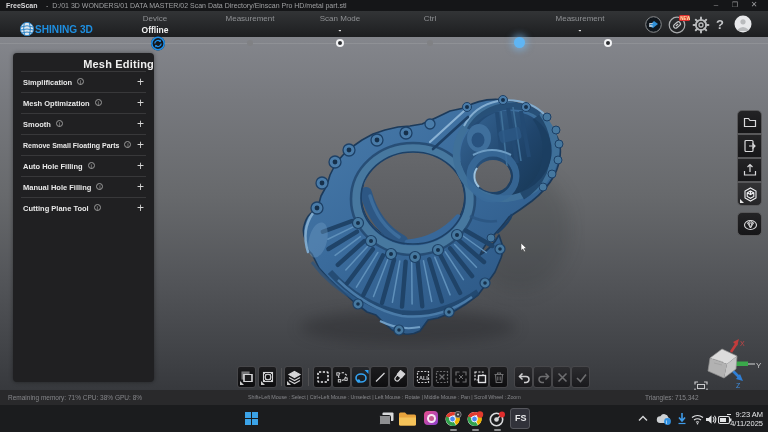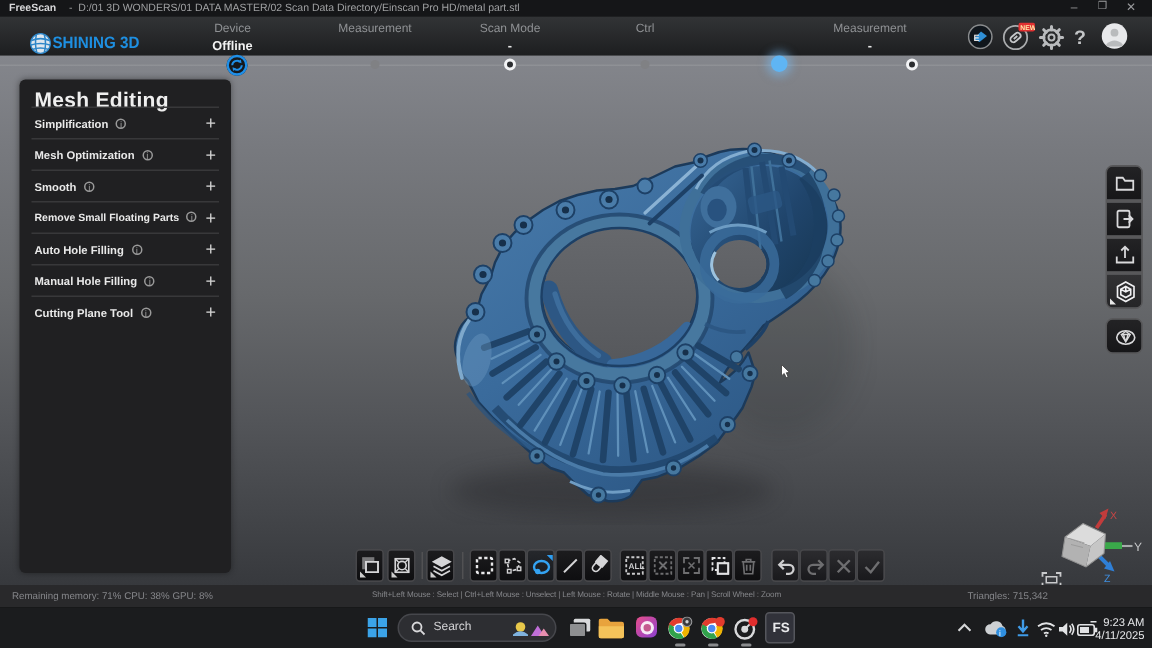--- a/index.html
+++ b/index.html
@@ -23,21 +23,21 @@
 
   
   #viewport { position:absolute; left:0; top:37px; width:768px; height:353px;
     background:linear-gradient(180deg,#84868c 0%, #77797e 18%, #67696c 45%, #525458 70%, #424448 88%, #37393d 100%); }
 
   
   #dotline { position:absolute; left:0px; top:6px; width:768px; height:1px; background:rgba(255,255,255,0.10); }
 
   
   #panel { position:absolute; left:13px; top:16px; width:141px; height:329px; background:#202022; border-radius:4px; box-shadow:0 0 4px rgba(0,0,0,0.4); }
-  #panel h3 { color:#efefef; font-size:14px; padding:5px 0 0 10px; letter-spacing:0.2px; }
+  #panel h3 { color:#efefef; font-size:11px; padding:5px 0 0 10px; letter-spacing:0.2px;text-align:right; }
   .prow { position:absolute; left:8px; width:125px; height:21px; border-top:1px solid #38383a; color:#e9e9e9; font-size:7.5px; font-weight:bold; line-height:21px; padding-left:2px; }
   .prow .info { display:inline-block; font-weight:normal; color:#9a9a9a; font-size:6.5px; border:1px solid #9a9a9a; border-radius:50%; width:7px; height:7px; line-height:7px; text-align:center; margin-left:3px; vertical-align:0.5px; }
   .prow .plus { position:absolute; right:2px; top:0; color:#d5d5d5; font-size:12px; font-weight:normal; }
 
   
   .rbtn { position:absolute; left:737px; width:25px; height:24px; background:linear-gradient(#232325,#161618); border:1px solid #58585a; }
   .rbtn svg { position:absolute; left:5px; top:4px; }
   #rb1 { border-radius:5px 5px 0 0; }
   #rb4 { border-radius:0 0 5px 5px; background:linear-gradient(#323234,#252527); }
   #rb5 { border-radius:5px; }
@@ -551,33 +551,20 @@
 
 <div id="taskbar">
 
   <svg width="13" height="13" style="position:absolute;left:245px;top:7px;">
     <rect x="0" y="0" width="6" height="6" fill="#3ba3e8"></rect>
     <rect x="7" y="0" width="6" height="6" fill="#3ba3e8"></rect>
     <rect x="0" y="7" width="6" height="6" fill="#3ba3e8"></rect>
     <rect x="7" y="7" width="6" height="6" fill="#3ba3e8"></rect>
   </svg>
 
-  <div style="position:absolute;left:265px;top:4px;width:106px;height:19px;border-radius:10px;background:#2d2e32;border:1px solid #46474c;">
-    <svg width="10" height="10" style="position:absolute;left:8px;top:4px;" fill="none" stroke="#d8d8da" stroke-width="1.2">
-      <circle cx="4" cy="4" r="3"></circle>
-        <line x1="6.3" y1="6.3" x2="9" y2="9"></line>
-    </svg>
-    <span style="position:absolute;left:23px;top:3px;color:#d4d4d6;font-size:8px;">Search</span>
-    <svg width="30" height="15" style="position:absolute;left:73px;top:2px;">
-      <circle cx="8" cy="6" r="3.2" fill="#e8c84a"></circle>
-      <path d="M3 11 Q8 6.5 13 11 L13 12 L3 12 Z" fill="#7fb2de"></path>
-      <path d="M15 12 L19.5 5 L24 12 Z" fill="#c06fd8"></path>
-      <path d="M20 12 L23.5 7 L27 12 Z" fill="#e88fb0"></path>
-    </svg>
-  </div>
 
   <svg width="15" height="14" style="position:absolute;left:379px;top:7px;">
     <rect x="3.5" y="0.5" width="11" height="8.5" rx="1" fill="#d8d9db"></rect>
     <rect x="0.5" y="3.5" width="11" height="9" rx="1" fill="#8e8f91" stroke="#1b1c1e" stroke-width="1"></rect>
   </svg>
 
   <svg width="17" height="14" style="position:absolute;left:399px;top:7px;">
     <path d="M0 2 Q0 0.5 1.5 0.5 H6 L8 2.5 H15.5 Q17 2.5 17 4 V12 Q17 13.5 15.5 13.5 H1.5 Q0 13.5 0 12 Z" fill="#e8a33d"></path>
     <path d="M0 5.5 H17 V12 Q17 13.5 15.5 13.5 H1.5 Q0 13.5 0 12 Z" fill="#f5c35a"></path>
   </svg>

